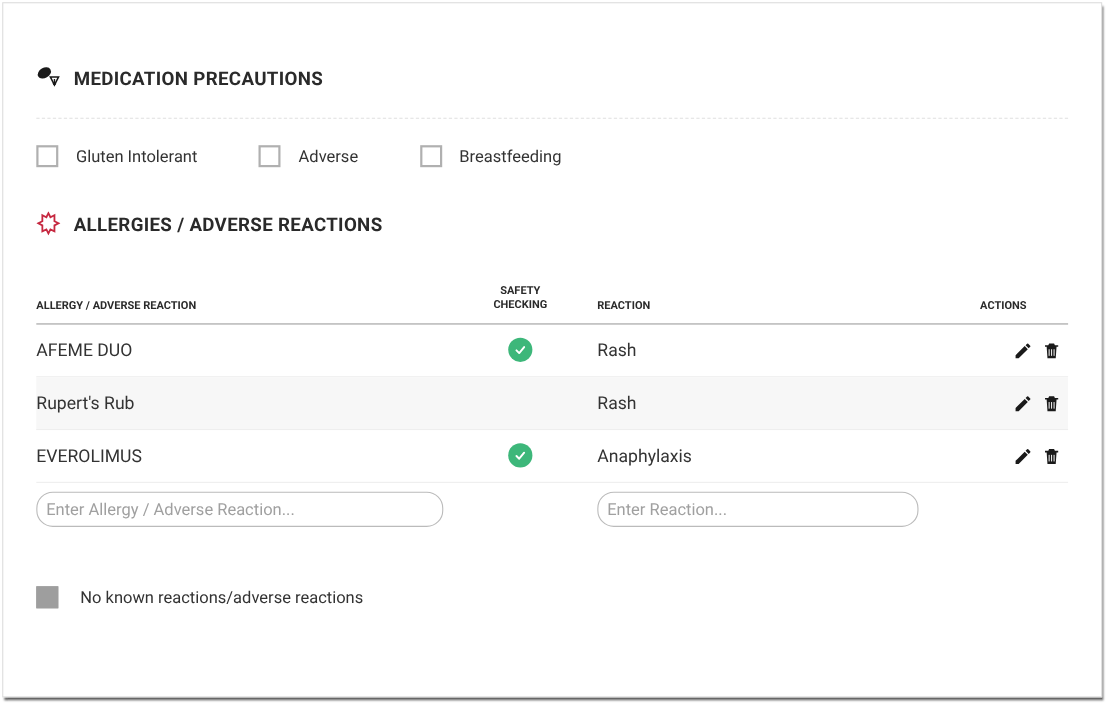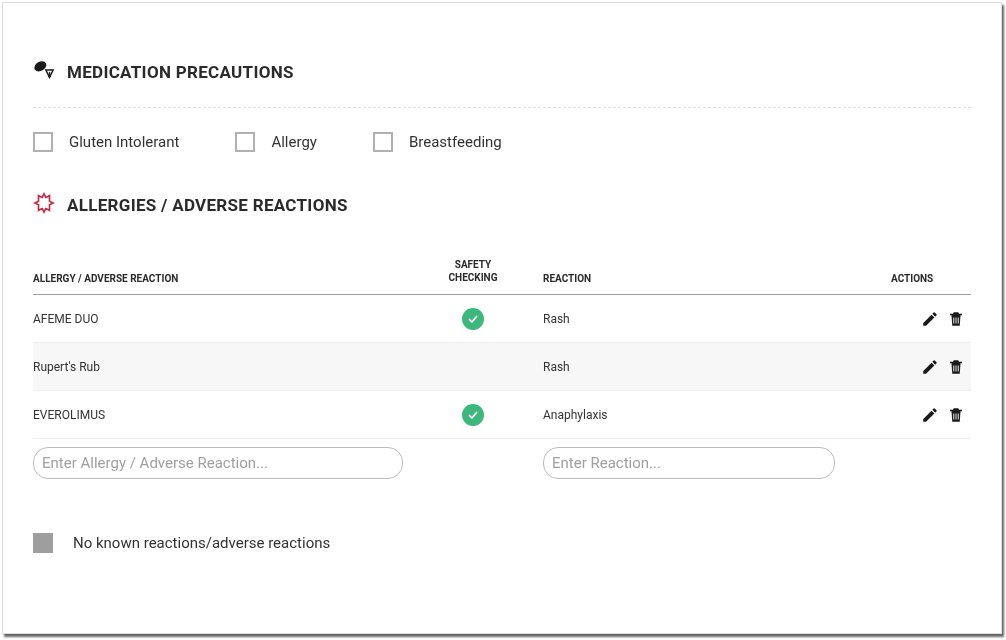--- a/index.html
+++ b/index.html
@@ -80,21 +80,21 @@
 }
 .col-allergy { flex: 0 0 400px; }
 .col-safety { flex: 0 0 80px; text-align: center; line-height: 1.3; }
 .col-reaction { flex: 1; padding-left: 30px; }
 .col-actions { flex: 0 0 80px; text-align: left; }
 .table-row {
   display: flex;
   align-items: center;
   height: 48px;
   border-bottom: 1px solid #eee;
-  font-size: 12px;
+  font-size: 16px;
   color: #333;
 }
 .table-row:nth-child(even) {
   background: #f7f7f7;
 }
 .safety-check {
   width: 22px;
   height: 22px;
   border-radius: 50%;
   background: #3db77a;
@@ -162,21 +162,21 @@
 
   <hr class="divider">
 
   <div class="checkbox-row">
     <div class="checkbox-item">
       <div class="checkbox"></div>
       <span class="checkbox-label">Gluten Intolerant</span>
     </div>
     <div class="checkbox-item">
       <div class="checkbox"></div>
-      <span class="checkbox-label">Allergy</span>
+      <span class="checkbox-label">Adverse</span>
     </div>
     <div class="checkbox-item">
       <div class="checkbox"></div>
       <span class="checkbox-label">Breastfeeding</span>
     </div>
   </div>
 
   <div class="section-header allergies-section">
     <span class="medical-icon">
       <svg viewBox="0 0 24 24" fill="none" stroke="#c62840" stroke-width="1.8">

